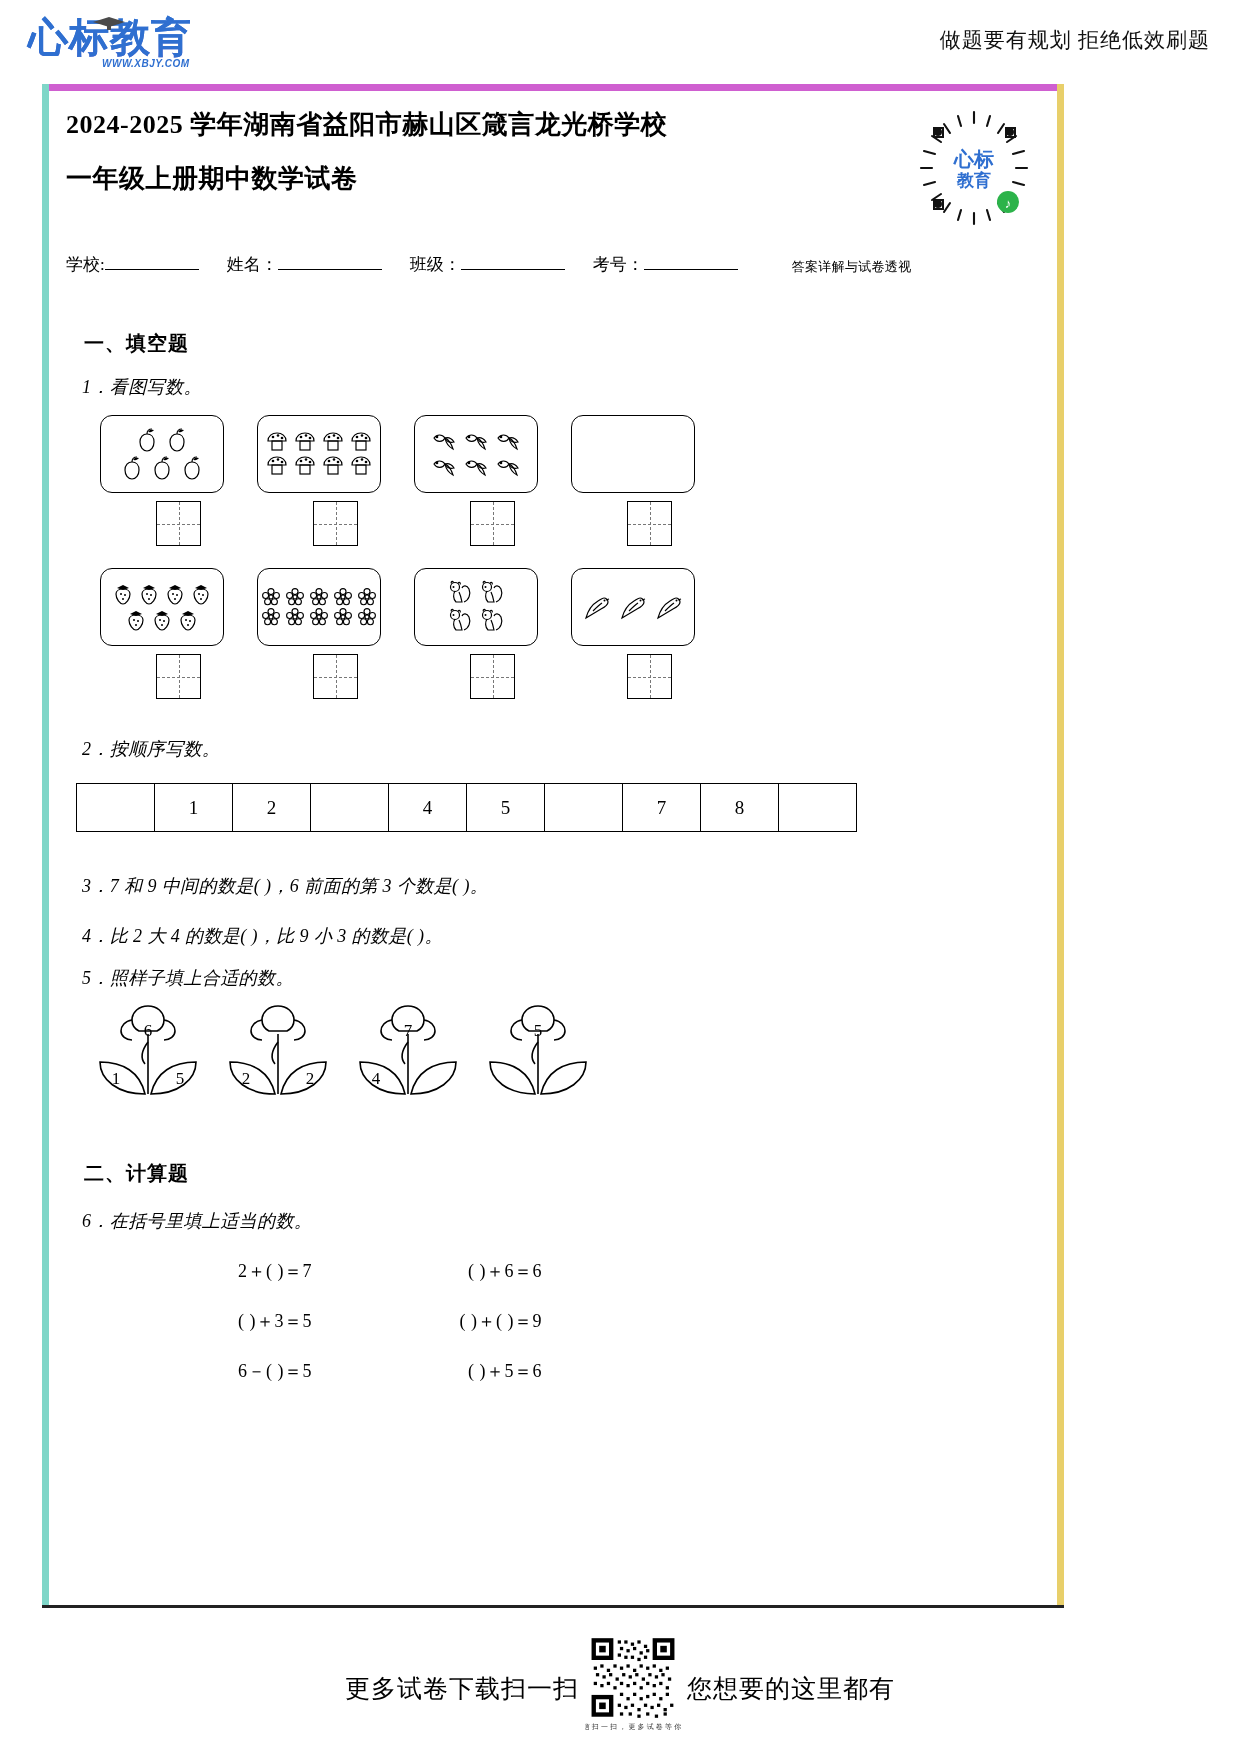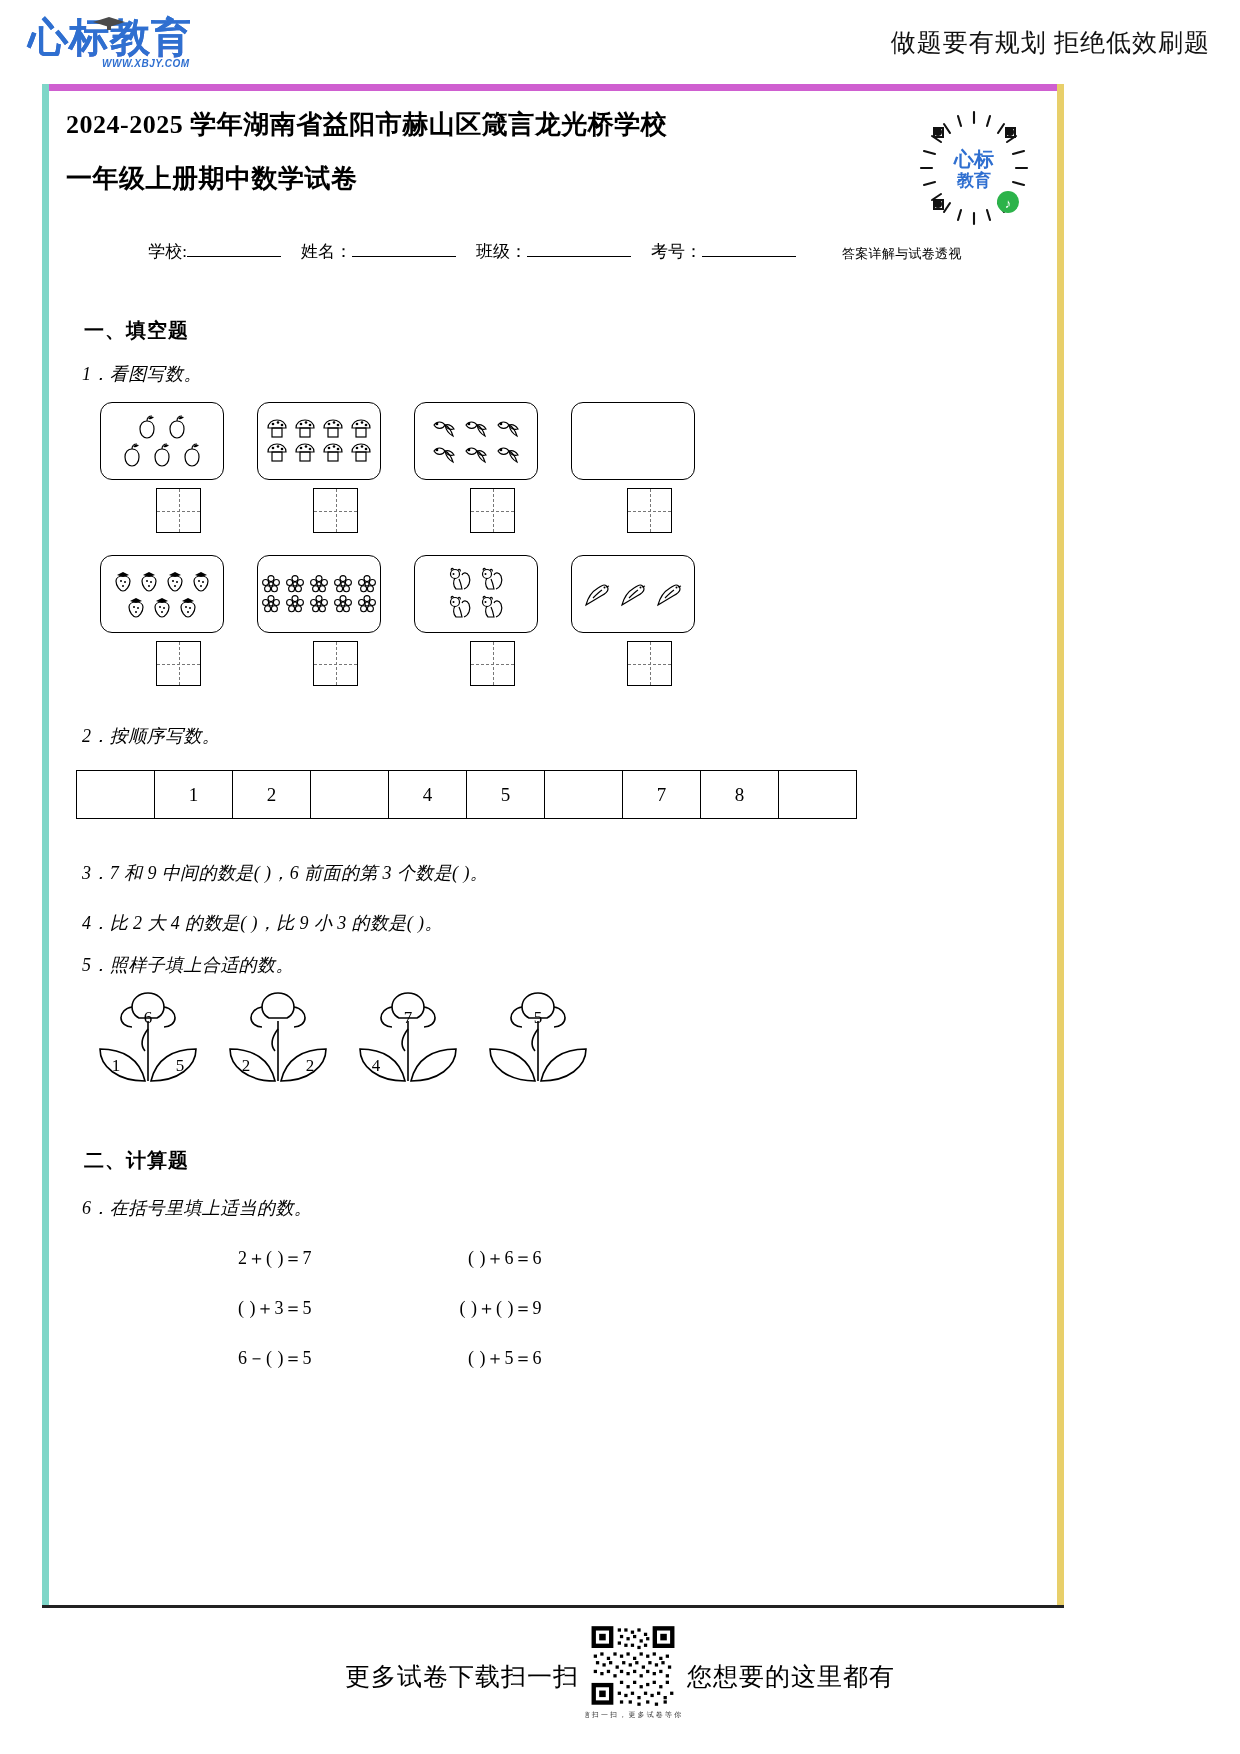--- a/index.html
+++ b/index.html
@@ -33,21 +33,21 @@
     position:absolute; left:74px; top:44px;
     font-family: "Liberation Sans", sans-serif;
     font-size: 10px; font-style: italic; font-weight:bold;
     color:#2f6fd0; letter-spacing:0.5px;
   }
   .logo-cap {
     position:absolute; left:64px; top:2px; width:34px; height:16px;
   }
   .slogan {
     position:absolute; right:30px; top:26px;
-    font-size: 25px; font-family:"Liberation Serif", serif;
+    font-size: 21px; font-family:"Liberation Serif", serif;
     letter-spacing: 1px; color:#111;
     white-space: nowrap;
   }
 
   
   .frame {
     position:absolute; left:42px; top:84px;
     width: 1022px; height: 1524px;
   }
   .frame .edge-top {
@@ -73,24 +73,24 @@
     line-height:54px; margin:0; letter-spacing:0.5px;
     font-family:"Liberation Serif", serif;
   }
   h1.title .line2 { display:block; }
 
   .qr-head {
     position:absolute; right:10px; top:10px; width:120px; height:120px;
   }
 
   .infoline {
-    margin-top: 34px;
+    margin-top: 47px;
     font-size: 17px;
-    display:flex; align-items:flex-end; justify-content:center;
-    gap: 8px; white-space:nowrap;
+    display:flex; align-items:flex-end; justify-content:flex-start;
+    gap: 16px; white-space:nowrap;
   }
   .infoline .field { margin-right: 12px; }
   .blankline { display:inline-block; border-bottom:1px solid #000; }
   .bl-90 { width: 94px; }
   .bl-100 { width: 104px; }
   .ans-note { font-size:13px; margin-left:26px; letter-spacing:0.3px; }
 
   .sec-title {
     font-weight:bold; font-size:20px; margin: 54px 0 0 18px;
     letter-spacing:1px;
@@ -141,21 +141,21 @@
   .flowerrow { display:flex; margin: 10px 0 0 22px; }
   .flowercell { width: 130px; }
 
   
   .calcblock { margin: 26px 0 0 16px; font-size:18px; }
   .calcrow { display:flex; margin-bottom: 26px; text-align: right; }
   .calcitem { width: 230px; white-space:nowrap; letter-spacing:0.5px; }
 
   
   .footer {
-    position:absolute; left:0; bottom:16px; width:1085px; height:100px;
+    position:absolute; left:0; bottom:4px; width:1085px; height:100px;
   }
   .footer-inner {
     position:absolute; left:0; bottom:14px; width:1240px;
     display:flex; align-items:center; justify-content:center;
     font-size:25px; letter-spacing:1px;
   }
   .footer-qr { width:96px; height:96px; margin:0 6px; position:relative; top:-4px;}
 </style>
 </head>
 <body>

